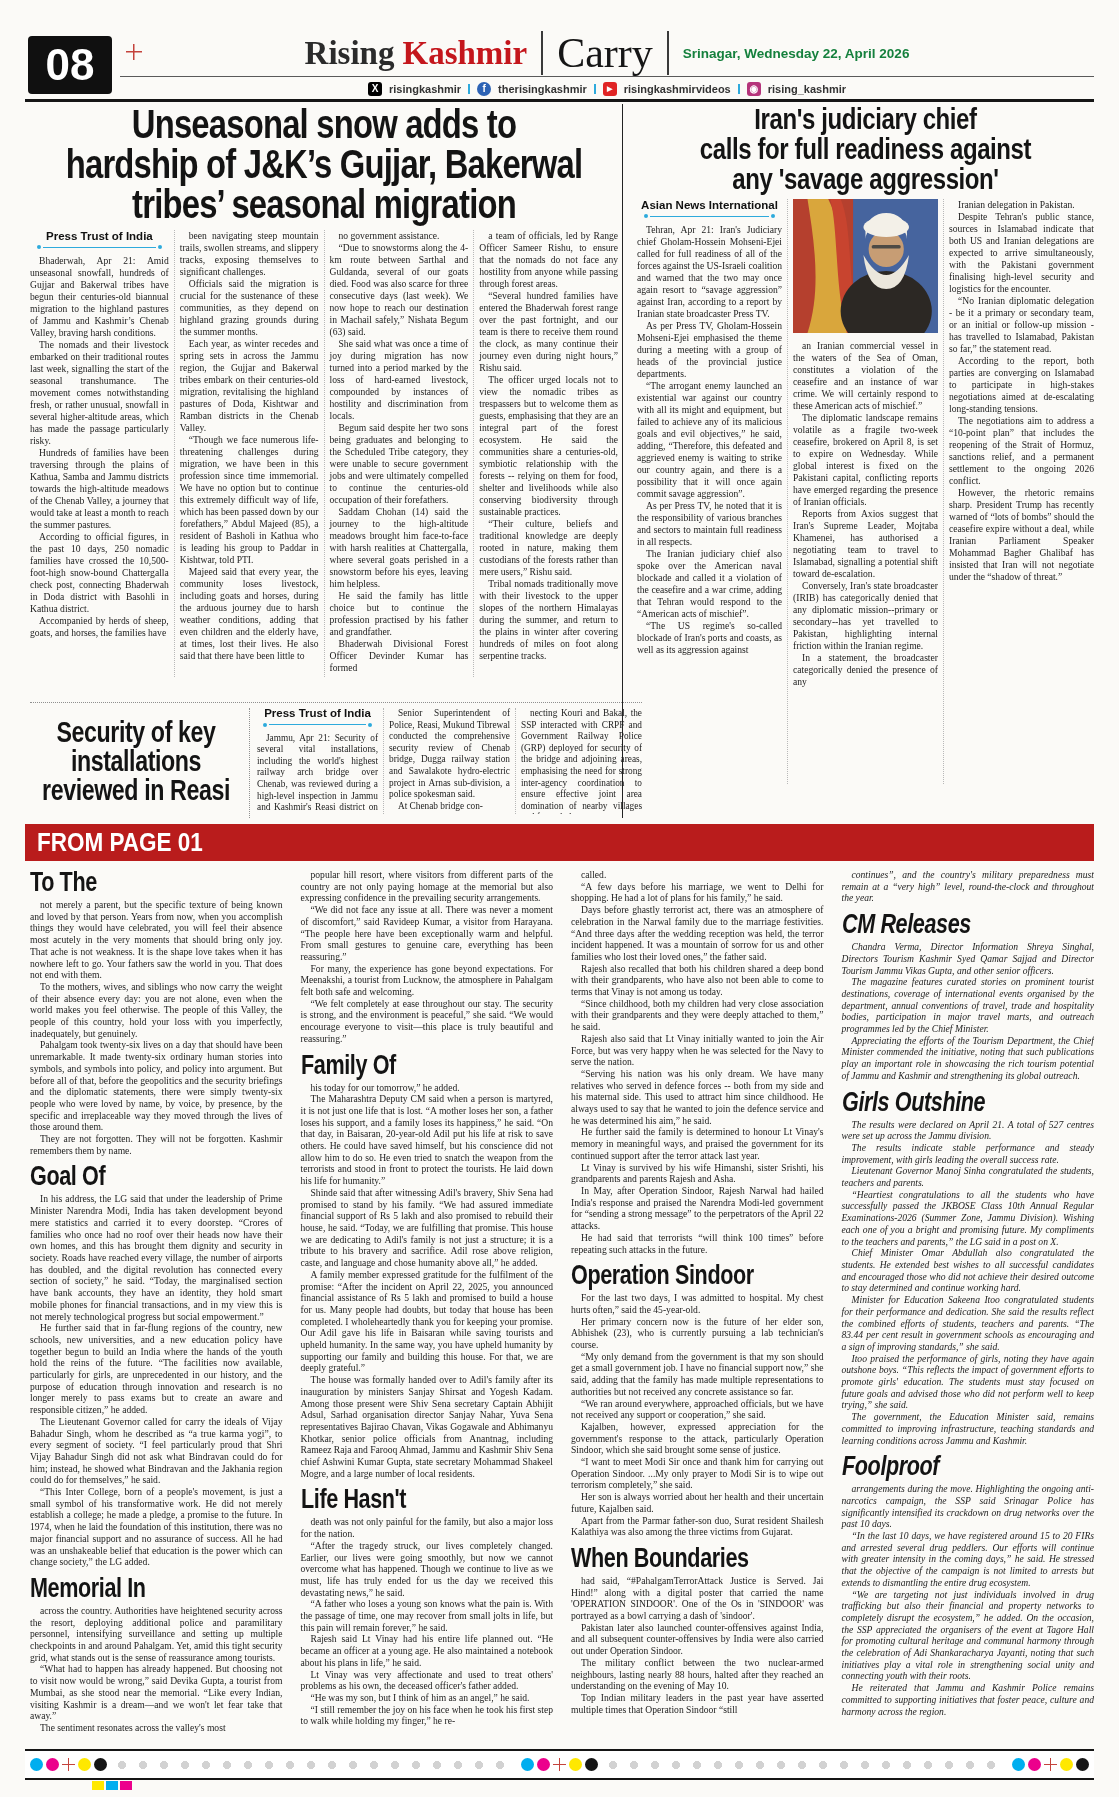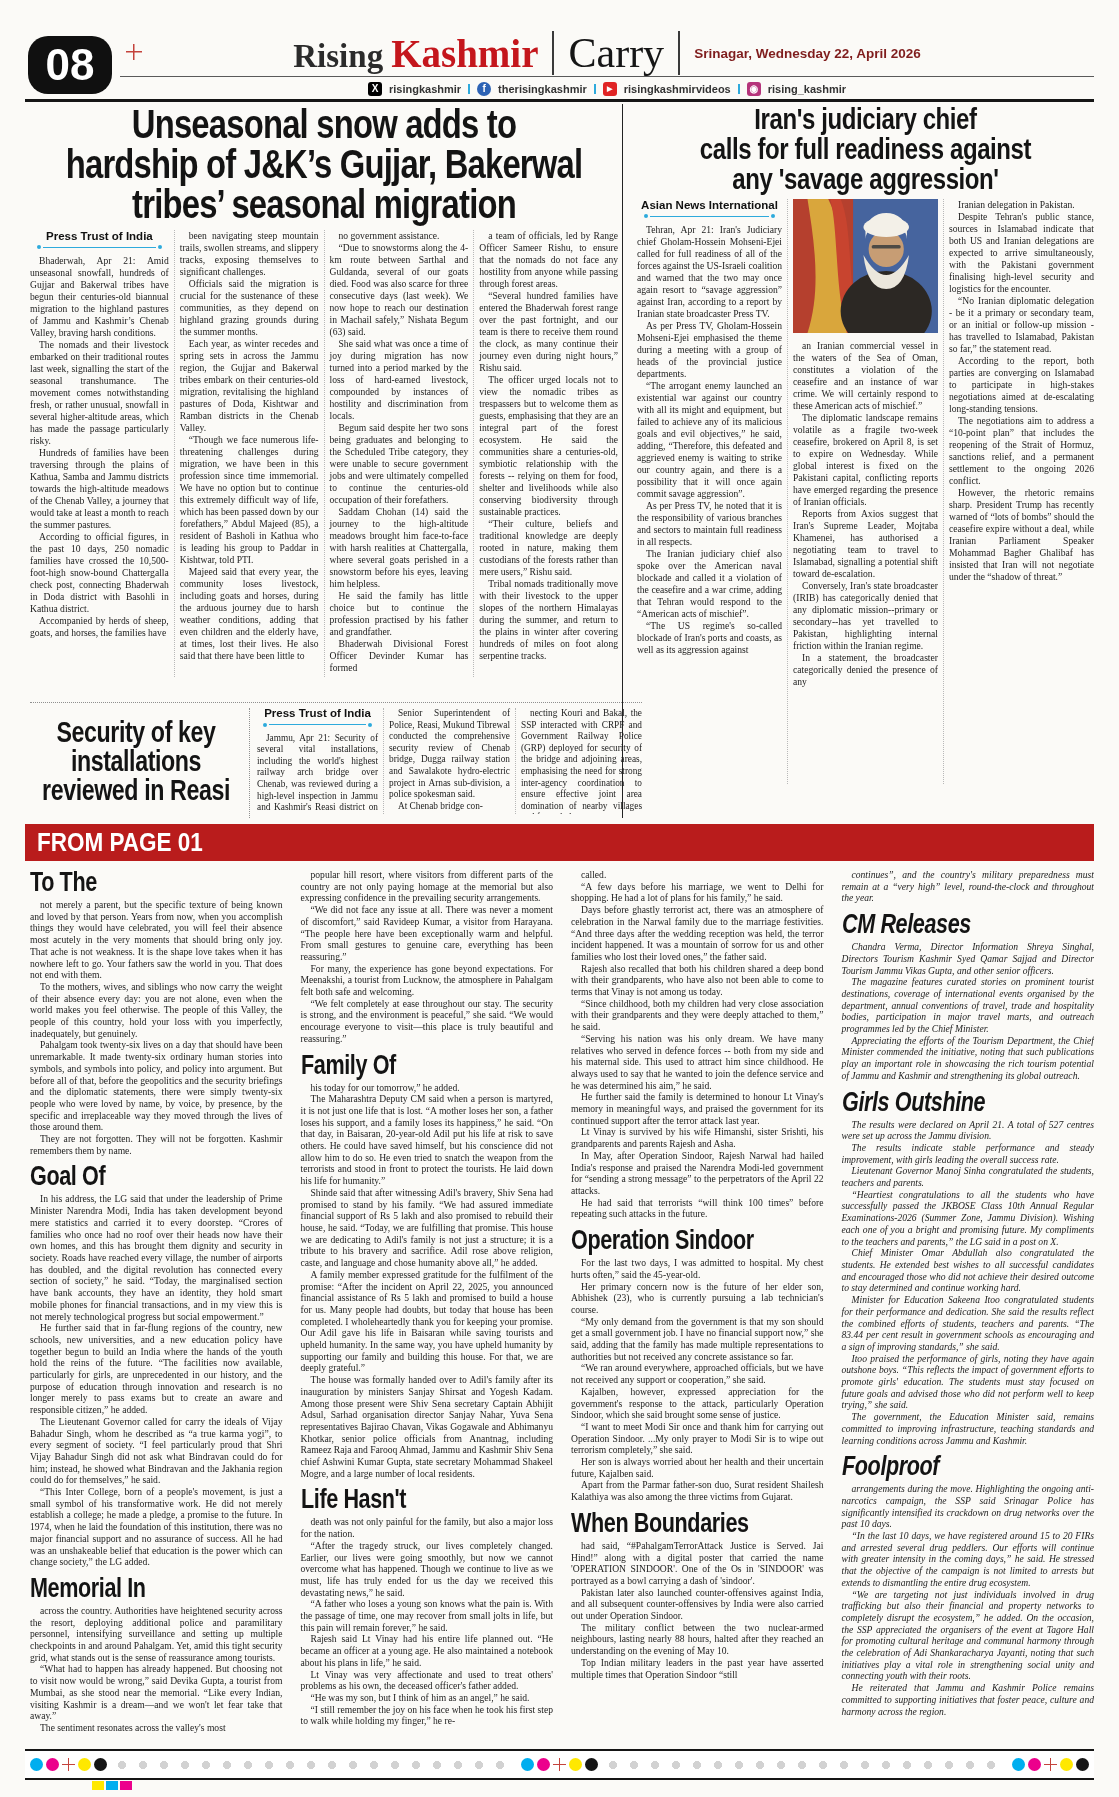--- a/index.html
+++ b/index.html
@@ -3,30 +3,30 @@
 <meta charset="utf-8">
 <style>
   html,body{margin:0;padding:0;background:#9a9a9a;}
   .page{position:relative;width:1119px;height:1797px;margin:0 auto;background:#fbfaf7;overflow:hidden;
         font-family:"Liberation Serif",serif;color:#1c1c1c;}
   .sans{font-family:"Liberation Sans",sans-serif;}
   .cnd{transform:scaleX(0.8);transform-origin:0 0;width:125%;}
   .cnd90{transform:scaleX(0.9);transform-origin:0 50%;width:111%;}
 
   
-  .pagebox{position:absolute;left:28px;top:36px;width:84px;height:58px;background:#101010;border-radius:20px;
+  .pagebox{position:absolute;left:28px;top:36px;width:84px;height:58px;background:#101010;border-radius:4px;
            color:#fff;font-family:"Liberation Sans",sans-serif;font-weight:bold;font-size:44px;line-height:58px;text-align:center;}
   .crosshair{position:absolute;width:16px;height:16px;
      background:linear-gradient(#c4433c 0 0) center/16px 1.5px no-repeat,linear-gradient(#c4433c 0 0) center/1.5px 16px no-repeat;}
   .mastrow{position:absolute;left:120px;top:32px;width:974px;height:42px;display:flex;align-items:center;justify-content:center;gap:14px;}
   .mast-black{font-size:33px;font-weight:bold;color:#2b2b2b;}
-  .mast-red{font-size:39px;font-weight:bold;color:#c4161c;margin-left:8px;margin-top:13px;}
+  .mast-red{font-size:33px;font-weight:bold;color:#c4161c;margin-left:8px;margin-top:13px;}
   .mast-div{width:2px;height:44px;background:#3a3a3a;}
   .mast-section{font-size:42px;color:#161616;}
-  .mast-date{font-family:"Liberation Sans",sans-serif;font-weight:bold;font-size:13.5px;color:#7f1d1d;text-align:center;}
+  .mast-date{font-family:"Liberation Sans",sans-serif;font-weight:bold;font-size:13.5px;color:#15803d;text-align:center;}
   .rulethin{position:absolute;left:120px;top:76px;width:974px;height:1px;background:#5a5a5a;}
   .socialrow{position:absolute;left:120px;top:80px;width:974px;height:17px;display:flex;align-items:center;justify-content:center;gap:7px;
              font-family:"Liberation Sans",sans-serif;font-weight:bold;font-size:11px;color:#333;}
   .sicon{width:14px;height:14px;border-radius:3px;color:#fff;font:bold 10px/14px "Liberation Sans",sans-serif;text-align:center;}
   .sep{width:2px;height:10px;background:#2eaadc;}
   .rulethick{position:absolute;left:25px;top:99px;width:1069px;height:3px;background:#161616;}
 
   
   .lead{position:absolute;left:30px;top:104px;width:588px;}
   .headline p{margin:0;}
@@ -316,20 +316,21 @@
           <p>“I still remember the joy on his face when he took his first step to walk while holding my finger,” he re-</p>
         </div>
     </div>
     <div class="fpcol">
       <div>
           <p>called.</p>
           <p>“A few days before his marriage, we went to Delhi for shopping. He had a lot of plans for his family,” he said.</p>
           <p>Days before ghastly terrorist act, there was an atmosphere of celebration in the Narwal family due to the marriage festivities. “And three days after the wedding reception was held, the terror incident happened. It was a mountain of sorrow for us and other families who lost their loved ones,” the father said.</p>
           <p>Rajesh also recalled that both his children shared a deep bond with their grandparents, who have also not been able to come to terms that Vinay is not among us today.</p>
           <p>“Since childhood, both my children had very close association with their grandparents and they were deeply attached to them,” he said.</p>
+          <p>Rajesh also said that Lt Vinay initially wanted to join the Air Force, but was very happy when he was selected for the Navy to serve the nation.</p>
           <p>“Serving his nation was his only dream. We have many relatives who served in defence forces -- both from my side and his maternal side. This used to attract him since childhood. He always used to say that he wanted to join the defence service and he was determined his aim,” he said.</p>
           <p>He further said the family is determined to honour Lt Vinay's memory in meaningful ways, and praised the government for its continued support after the terror attack last year.</p>
           <p>Lt Vinay is survived by his wife Himanshi, sister Srishti, his grandparents and parents Rajesh and Asha.</p>
           <p>In May, after Operation Sindoor, Rajesh Narwal had hailed India's response and praised the Narendra Modi-led government for “sending a strong message” to the perpetrators of the April 22 attacks.</p>
           <p>He had said that terrorists “will think 100 times” before repeating such attacks in the future.</p>
         </div>
       <div class="cnd">
           <div class="sech">Operation Sindoor</div>
         </div>
       <div>

